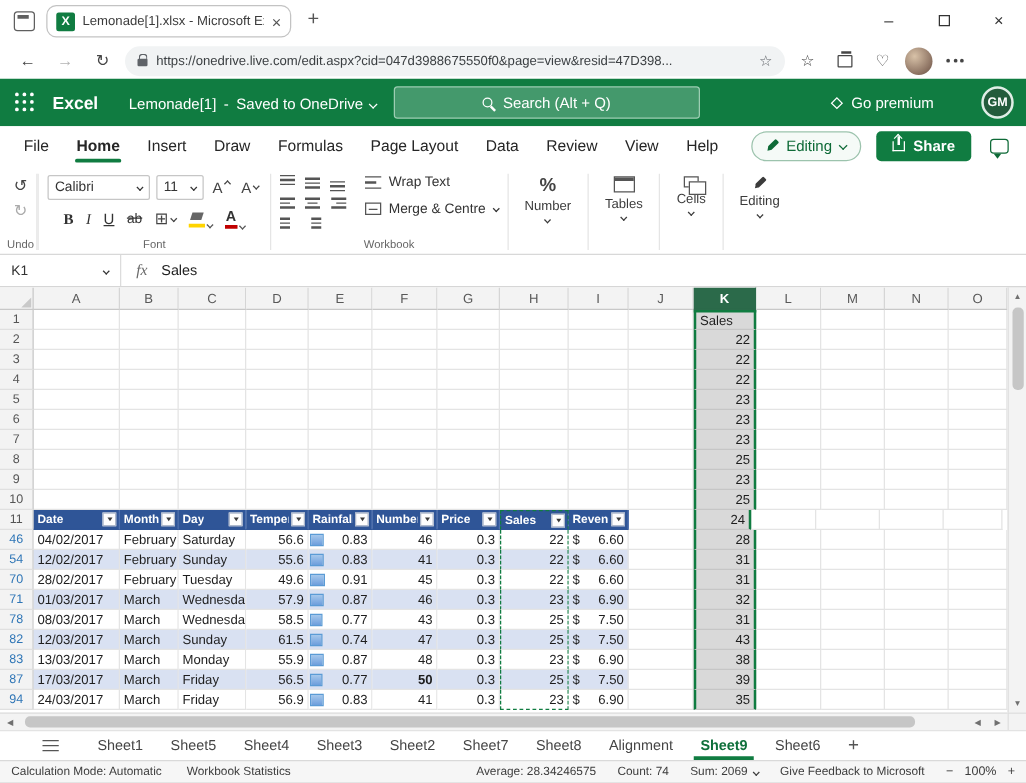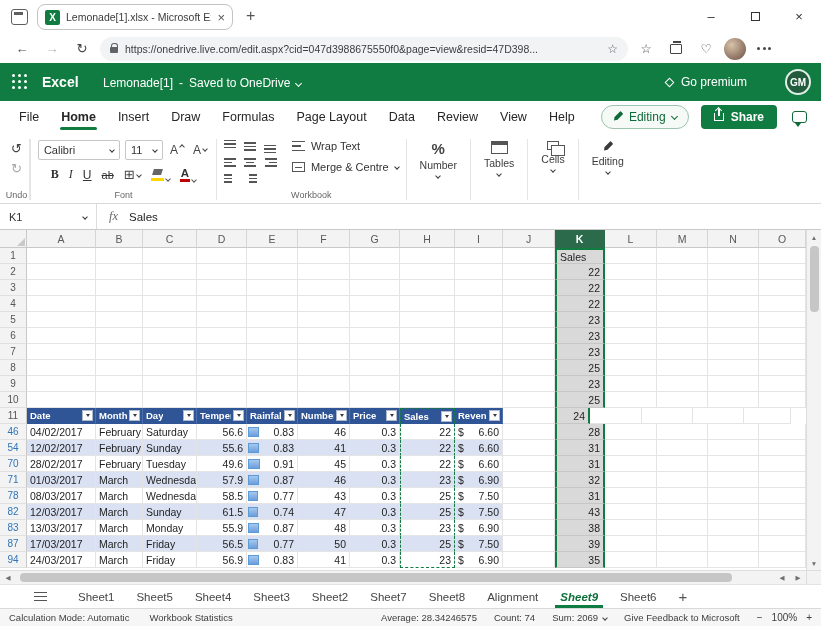--- a/index.html
+++ b/index.html
@@ -174,21 +174,21 @@
 .hthumb{height:9px;background:#c6c6c6;border-radius:4px;width:712px;margin:0 4px;flex:none;}
 .hsp{margin-left:auto;display:flex;}
 .hcorner{position:absolute;top:570px;left:806px;width:15px;height:14px;background:#f3f3f3;border-top:1px solid #ddd;border-left:1px solid #ddd;}
 
 
 .sheetbar{position:absolute;top:584px;left:0;width:100%;height:24px;background:#fff;border-top:1px solid #e3e3e3;display:flex;align-items:center;}
 .allsheets{margin-left:34px;width:13px;display:flex;flex-direction:column;gap:2.5px;flex:none;}
 .allsheets i{height:1.5px;background:#555;display:block;}
 #sheet-tabs{display:flex;height:100%;margin-left:20px;}
 .stab{padding:0 11px;display:flex;align-items:center;font-size:11.5px;color:#454545;position:relative;white-space:nowrap;}
-.stab.active{color:#0f703b;font-weight:700;font-style:italic;}
+.stab.active{color:#0f703b;font-weight:700;}
 .stab.active:after{content:'';position:absolute;left:6px;right:6px;bottom:0;height:3px;background:#107C41;}
 .addsheet{margin-left:4px;font-size:15px;color:#555;padding:0 7px;}
 
 
 .statusbar{position:absolute;top:608px;left:0;width:100%;height:18px;background:#f6f6f6;border-top:1px solid #d9d9d9;display:flex;align-items:center;font-size:9.5px;color:#3d3d3d;padding:0 9px;gap:20px;}
 .sb-right{margin-left:auto;display:flex;align-items:center;gap:17px;}
 .sumwrap{display:flex;align-items:center;gap:5px;}
 .zoomctl{display:flex;align-items:center;gap:9px;}
 .zoomctl span{font-size:10px;}
 </style>
@@ -250,20 +250,24 @@
         <i></i>
         <i></i>
       </span>
     <span class="xname">Excel</span>
     <span class="doctitle">
       <span>Lemonade[1]</span>
       <span>-</span>
       <span>Saved to OneDrive</span>
       <i class="chv"></i>
     </span>
+    <div class="searchbox">
+      <span class="mag"></span>
+      <span>Search (Alt + Q)</span>
+    </div>
     <div class="premium">
       <span class="dia"></span>
       <span>Go premium</span>
     </div>
     <div class="gmavatar">GM</div>
   </div>
 
   <div class="menubar">
     <div id="menu-items">
         <div class="menu-item">File</div>
@@ -709,21 +713,21 @@
               <i class="ftri"></i>
             </span>
           </div>
           <div class="c th" style="width: 48px;">
             <span class="thlab">Revenu</span>
             <span class="fb">
               <i class="ftri"></i>
             </span>
           </div>
           <div class="c" style="width: 52px;"></div>
-          <div class="c ksel ar" style="width: 35px;">24</div>
+          <div class="c ksel ar" style="width: 46px;">24</div>
           <div class="c" style="width: 52px;"></div>
           <div class="c" style="width: 51px;"></div>
           <div class="c" style="width: 51px;"></div>
           <div class="c" style="width: 47px;"></div>
         </div>
         <div class="grow">
           <div class="rh flt">46</div>
           <div class="c bw al" style="width: 69px;">04/02/2017</div>
           <div class="c bw al" style="width: 47px;">February</div>
           <div class="c bw al" style="width: 54px;">Saturday</div>
@@ -893,21 +897,21 @@
         <div class="grow">
           <div class="rh flt">87</div>
           <div class="c bb al" style="width: 69px;">17/03/2017</div>
           <div class="c bb al" style="width: 47px;">March</div>
           <div class="c bb al" style="width: 54px;">Friday</div>
           <div class="c bb ar" style="width: 50px;">56.5</div>
           <div class="c bb ar" style="width: 51px;">
             <i class="dbar" style="width: 10px;"></i>
             <span>0.77</span>
           </div>
-          <div class="c bb ar" style="width: 52px;">50</div>
+          <div class="c bb ar" style="width: 52px; font-weight: bold;">50</div>
           <div class="c bb ar" style="width: 50px;">0.3</div>
           <div class="c bb ar antL antR" style="width: 55px;">25</div>
           <div class="c bb rev" style="width: 48px;">
             <span>$</span>
             <span>7.50</span>
           </div>
           <div class="c" style="width: 52px;"></div>
           <div class="c ksel ar" style="width: 50px;">39</div>
           <div class="c" style="width: 52px;"></div>
           <div class="c" style="width: 51px;"></div>

